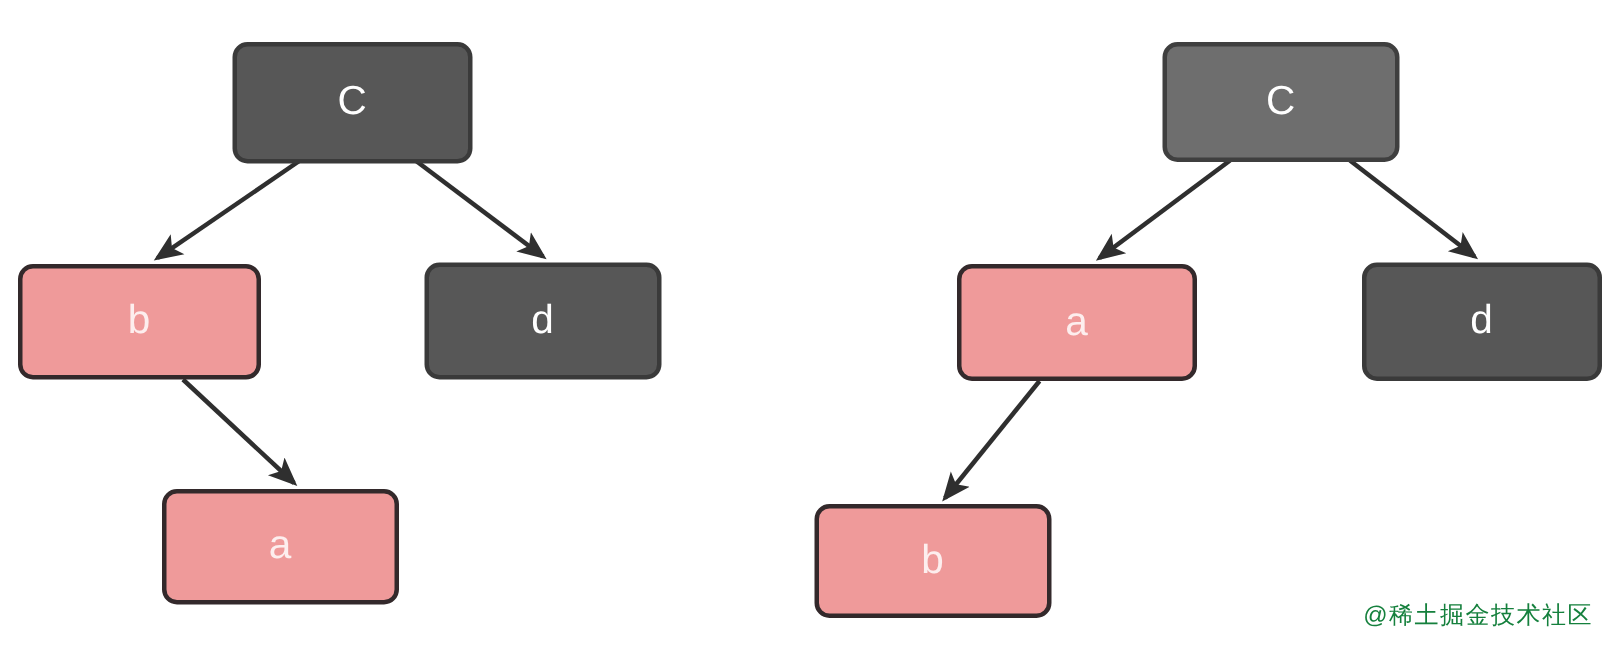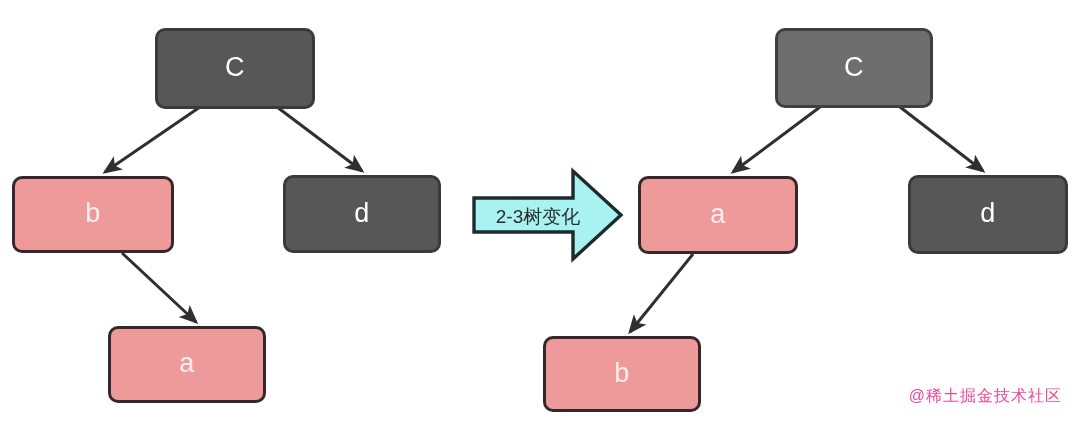--- a/index.html
+++ b/index.html
@@ -75,23 +75,23 @@
     text-align: center;
     font-size: 19px;
     color: #2b2b2b;
     font-family: "Liberation Sans", sans-serif;
     letter-spacing: 0px;
     user-select: none;
   }
   .watermark {
     position: absolute;
     right: 18px;
-    bottom: 24px;
+    bottom: 10px;
     font-size: 16px;
-    color: #ec4899;
+    color: #15803d;
     font-family: "Liberation Sans", sans-serif;
     letter-spacing: 1px;
     user-select: none;
   }
 </style>
 </head>
 <body>
 
 <div id="canvas">
 
@@ -120,26 +120,20 @@
   </div>
 
   <div class="node black-dark" style="left:283px; top:175px; width:158px; height:78px;">
     <span class="node-label">d</span>
   </div>
 
   <div class="node red" style="left:108px; top:326px; width:158px; height:77px;">
     <span class="node-label">a</span>
   </div>
 
-  <div class="transform-arrow">
-    <svg width="155" height="98" viewBox="0 0 155 98">
-      <path d="M4,32 L103,32 L103,5 L151,49 L103,93 L103,66 L4,66 Z" fill="#a9f2f2" stroke="#1d2b2b" stroke-width="3.4" stroke-linejoin="miter"></path>
-    </svg>
-    <span class="arrow-text">2-3树变化</span>
-  </div>
 
   <div class="node black-light" style="left:775px; top:28px; width:158px; height:80px;">
     <span class="node-label">C</span>
   </div>
 
   <div class="node red" style="left:638px; top:176px; width:160px; height:78px;">
     <span class="node-label">a</span>
   </div>
 
   <div class="node black-dark" style="left:908px; top:175px; width:160px; height:79px;">

